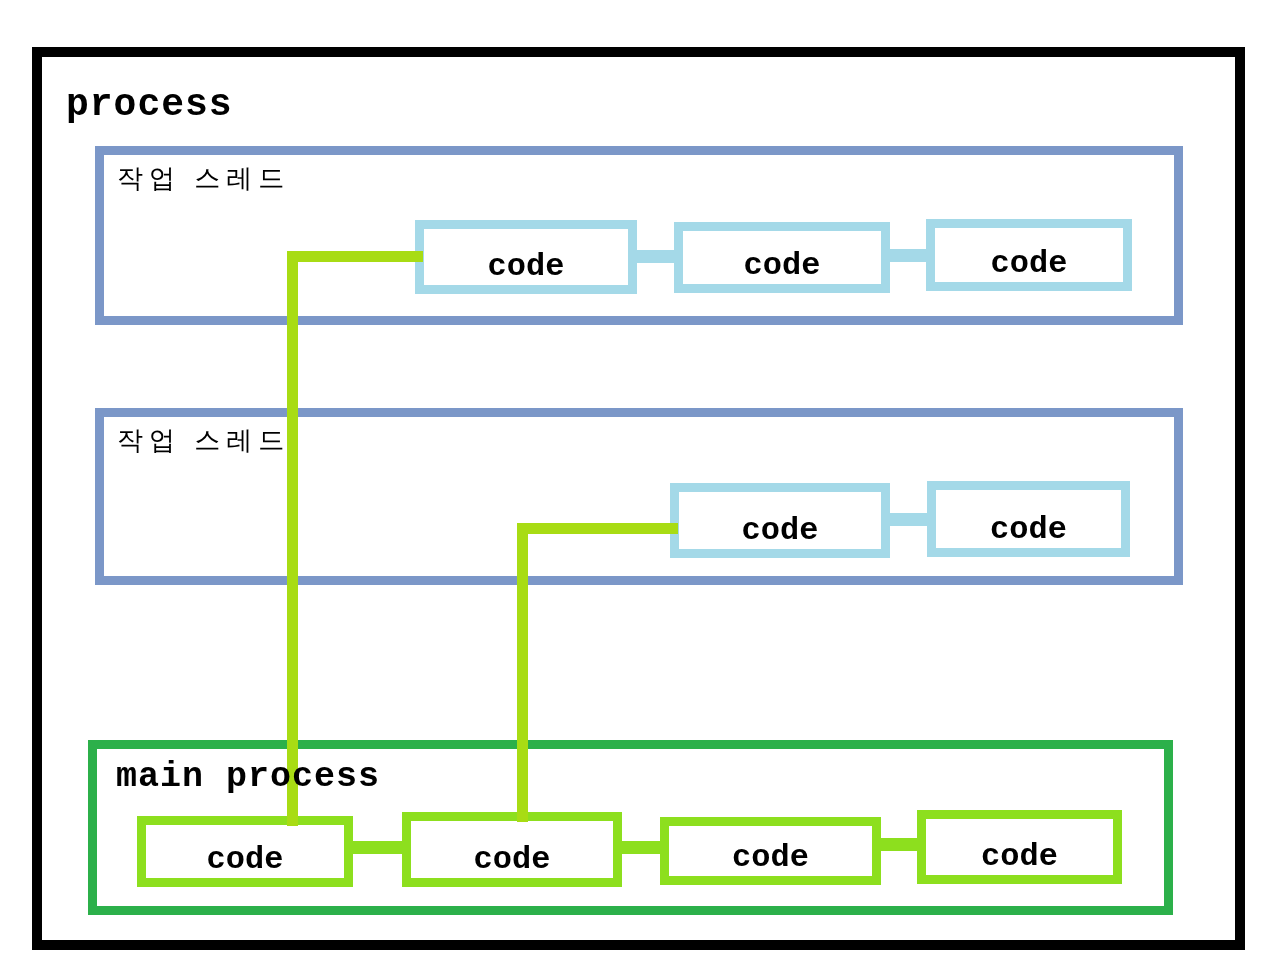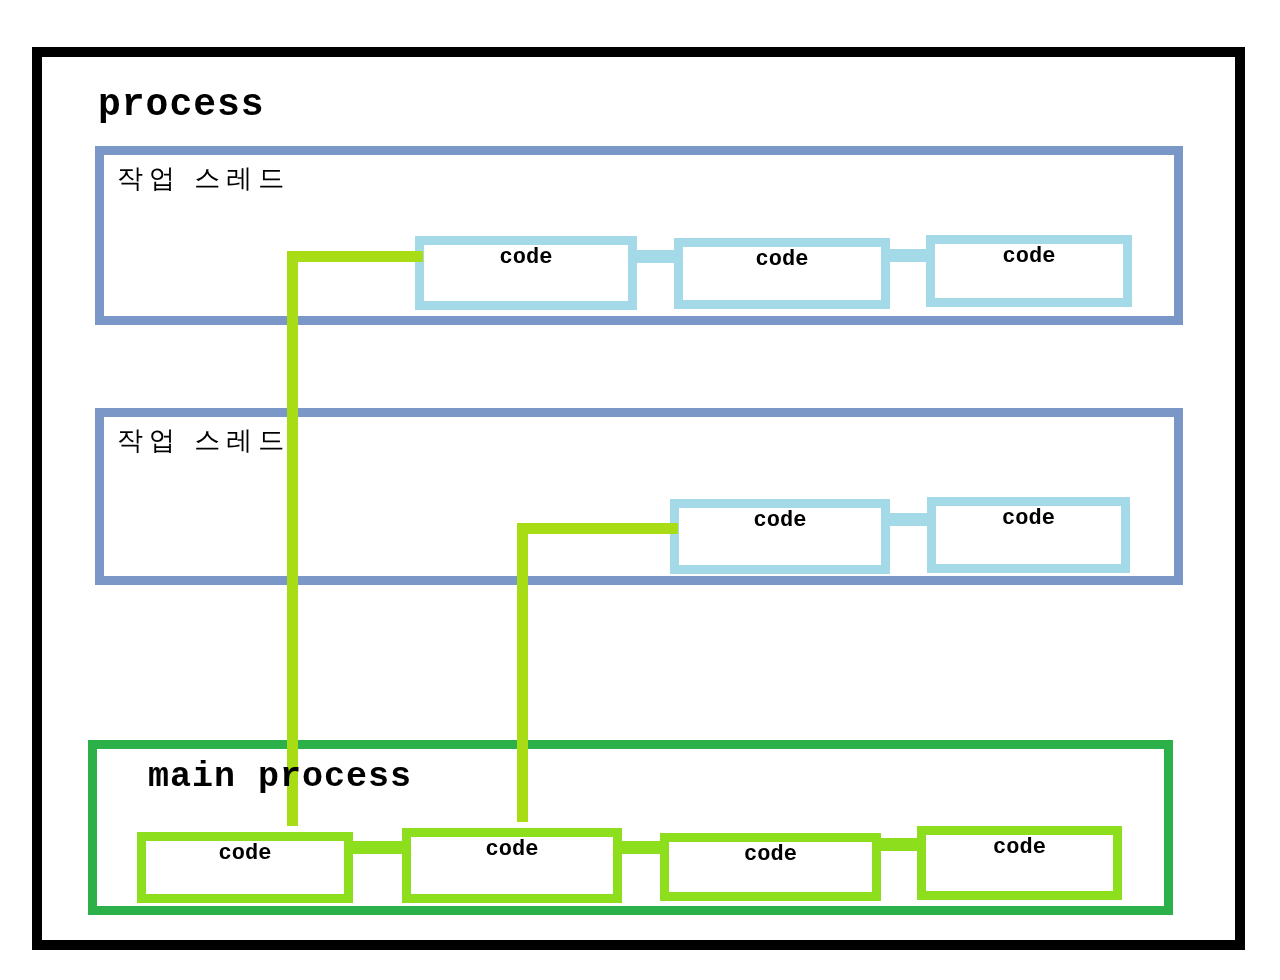--- a/index.html
+++ b/index.html
@@ -28,21 +28,20 @@
     left:32px;top:47px;width:1213px;height:903px;
     border:10px solid var(--outline);
     background:transparent;
   }
   .mono-label{
     font-family:"Liberation Mono","DejaVu Sans Mono",monospace;
     font-weight:700;
     color:var(--text);
     white-space:nowrap;
     line-height:1;
-    margin-left:32px;
   }
   .process-label{left:66px;top:86px;font-size:38px;letter-spacing:1px;}
 
   .thread-box{
     border:9px solid var(--worker-border);
     background:var(--bg);
   }
   .worker1{left:95px;top:146px;width:1088px;height:179px;}
   .worker2{left:95px;top:408px;width:1088px;height:177px;}
   .korean-label{
@@ -53,27 +52,26 @@
   .w2-label{left:117px;top:427px;}
 
   .main-box{
     left:88px;top:740px;width:1085px;height:175px;
     border:9px solid var(--main-border);
     background:transparent;
   }
   .main-label{left:116px;top:760px;font-size:35px;letter-spacing:1px;}
 
   .code-box{
-    display:flex;align-items:flex-start;justify-content:center;
+    display:flex;align-items:flex-end;justify-content:center;
     background:var(--bg);
     font-family:"Liberation Mono","DejaVu Sans Mono",monospace;
-    font-weight:700;font-size:22px;
+    font-weight:700;font-size:32px;
     color:var(--text);
     z-index:4;
-    margin-top:16px;
   }
   .blue-code{border:9px solid var(--worker-code-border);}
   .green-code{border:9px solid var(--main-code-border);}
 
   
   .r1b1{left:415px;top:220px;width:222px;height:74px;}
   .r1b2{left:674px;top:222px;width:216px;height:71px;}
   .r1b3{left:926px;top:219px;width:206px;height:72px;}
   
   .r2b1{left:670px;top:483px;width:220px;height:75px;}

